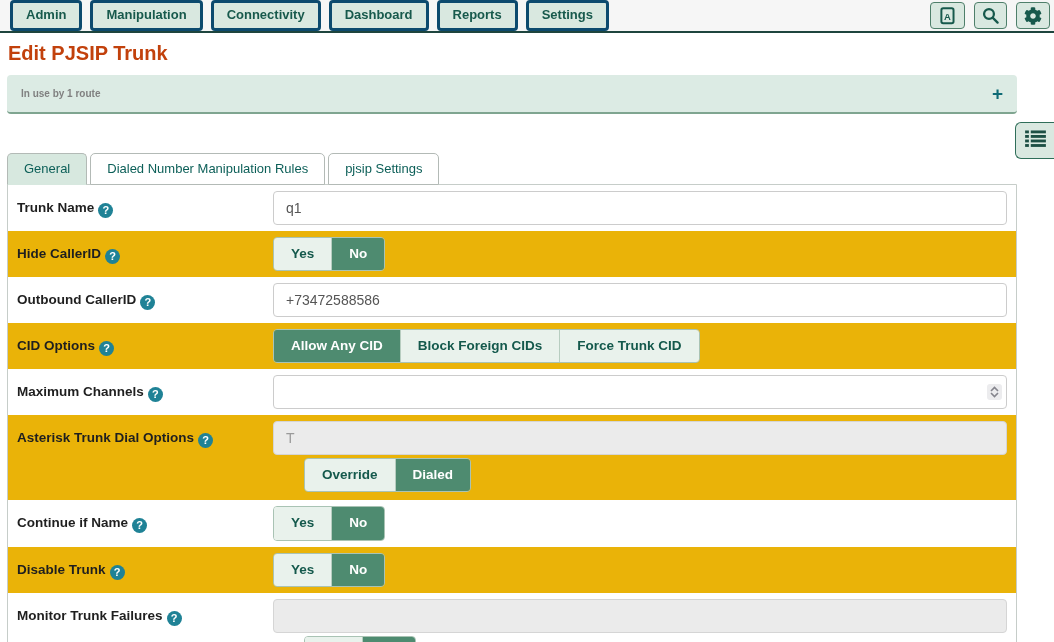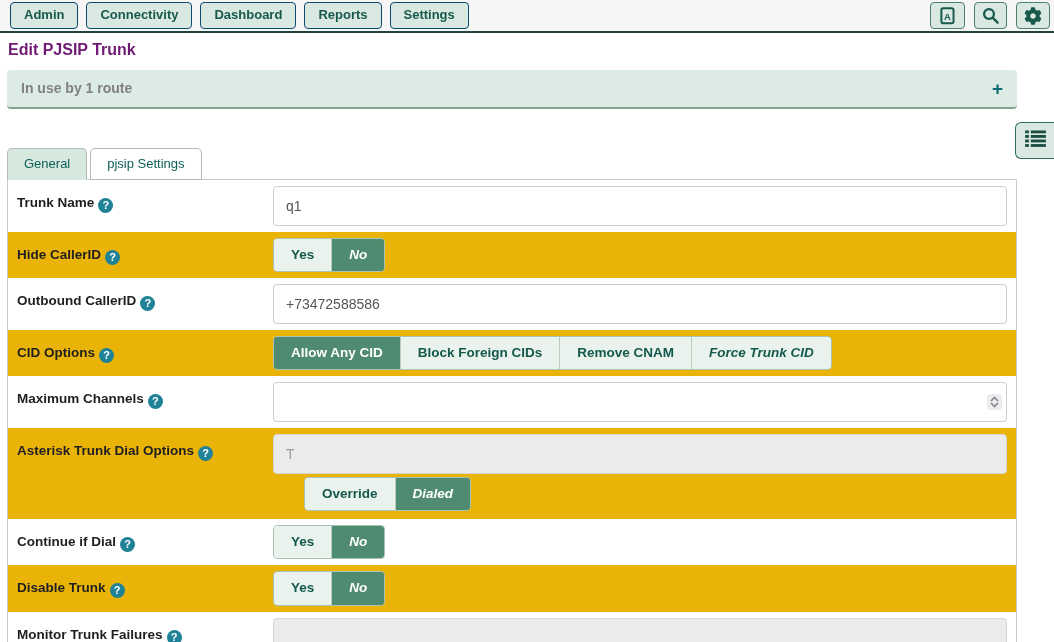--- a/index.html
+++ b/index.html
@@ -2,38 +2,38 @@
 <html><head>
 <meta charset="utf-8">
 <style>
   * { margin:0; padding:0; box-sizing:border-box; }
   html,body { width:1054px; height:642px; background:#fff; overflow:hidden;
     font-family:"Liberation Sans", sans-serif; }
 
   
   .topbar { height:33px; background:#f6f6f6; border-bottom:2px solid #1e453e;
     display:flex; align-items:center; padding:0 4px 0 10px; }
-  .navbtn { display:inline-block; background:#d9e8e0; border:1px solid #0c4a6e;
+  .navbtn { display:inline-block; background:#d9e8e0; border:3px solid #0c4a6e;
     border-radius:4px; color:#17594c; font-weight:bold; font-size:13px;
     padding:4px 13px; margin-right:8px; cursor:pointer; line-height:1.25; }
   .iconbtns { margin-left:auto; display:flex; align-items:center; }
   .iconbtn { background:#d9e8e0; border:1px solid #4e7f6a; border-radius:4px;
     color:#17594c; height:27px; min-width:31px; padding:0 7px; margin-left:9px;
     display:flex; align-items:center; justify-content:center; cursor:pointer; }
   .iconbtn svg { display:block; }
 
   
-  .page-title { color:#701a75; font-weight:bold; font-size:16px;
+  .page-title { color:#c2410c; font-weight:bold; font-size:20px;
     margin:7px 0 0 8px; line-height:1.3; }
   .page { width:1010px; margin-left:7px; position:relative; }
 
   .usage-panel { margin-top:9px; height:39px; background:#dcebe4;
     border-radius:4px; border-bottom:2px solid #7fa590;
     display:flex; align-items:center; padding:0 14px; }
-  .usage-text { color:#808080; font-weight:bold; font-size:14px; }
+  .usage-text { color:#808080; font-weight:bold; font-size:10px; }
   .usage-expand { margin-left:auto; color:#0f6b76; font-weight:bold;
     font-size:19px; line-height:1; cursor:pointer; }
 
   
   .float-list-btn { position:absolute; right:0; top:122px; width:39px; height:37px;
     background:#d9e8e0; border:1px solid #2f6e59; border-right:none;
     border-radius:6px 0 0 6px; display:flex; align-items:center;
     justify-content:center; color:#1c4f44; cursor:pointer; z-index:5; }
 
   
@@ -51,45 +51,46 @@
   .frow.alt { background:#eab308; }
   .frow.tall-bottom { padding-bottom:8px; }
   .flabel { flex:0 0 256px; padding-top:9px; font-weight:bold; font-size:13.5px;
     color:#1f1f1f; line-height:1.25; }
   .help { display:inline-block; width:15px; height:15px; border-radius:50%;
     background:#1f8296; color:#fff; font-size:11px; font-weight:bold;
     text-align:center; line-height:15px; margin-left:4px; vertical-align:-2px;
     cursor:pointer; }
   .fctrl { flex:1; min-width:0; }
 
-  .tinput { width:100%; height:40px; border:1px solid #ccc; border-radius:4px;
+  .tinput { width:100%; height:34px; border:1px solid #ccc; border-radius:4px;
     padding:6px 12px; font-size:14px; color:#555;
     font-family:"Liberation Sans", sans-serif; background:#fff; outline:none; }
   .tinput:disabled { background:#ebebeb; color:#9a9a9a; border-color:#d5d5d5; }
 
   .numwrap { position:relative; }
   .stepper { position:absolute; right:5px; top:50%; transform:translateY(-50%);
     background:#ececee; border-radius:3px; padding:2px 3px; display:flex;
     flex-direction:column; align-items:center; cursor:pointer; color:#85858d; }
   .stepper svg { display:block; }
 
   .btn-group { display:inline-flex; border-radius:4px; overflow:hidden;
     border:1px solid #a9c3b4;align-items:center; }
   .tbtn { border:none; background:#e9f2ec; color:#14594c; font-weight:bold;
     font-size:13.5px; padding:8px 17px; cursor:pointer; line-height:1.2;
     font-family:"Liberation Sans", sans-serif; border-right:1px solid #b7cdc0; }
-  .tbtn:last-child { border-right:none;font-style:italic; }
+  .tbtn:last-child { border-right:none; }
   .tbtn.active { background:#4e8b70; color:#fff; }
   .mt3 { margin-top:3px;padding-left:31px; }
 </style>
 </head>
 <body>
 
 <div class="topbar">
   <span class="navbtn">Admin</span>
+  <span class="navbtn">Manipulation</span>
   <span class="navbtn">Connectivity</span>
   <span class="navbtn">Dashboard</span>
   <span class="navbtn">Reports</span>
   <span class="navbtn">Settings</span>
   <div class="iconbtns">
     <span class="iconbtn">
       <span>
         <svg width="19" height="18" viewBox="0 0 20 20" fill="none" stroke="currentColor">
           <rect x="3.2" y="1.5" width="13.5" height="16.5" rx="2" stroke-width="2.2"></rect>
           <text x="10" y="14" font-size="10.5" font-weight="bold" text-anchor="middle" fill="currentColor" stroke="none" font-family="Liberation Sans, sans-serif">A</text>
@@ -135,20 +136,21 @@
 
   <div class="usage-panel">
     <span class="usage-text">In use by 1 route</span>
     <span class="usage-expand">+</span>
   </div>
 
   <div class="tabs-spacer"></div>
 
   <div class="tabs">
     <span class="tab active">General</span>
+    <span class="tab">Dialed Number Manipulation Rules</span>
     <span class="tab">pjsip Settings</span>
   </div>
 
   <div class="form-panel">
 
     <div class="frow">
       <div class="flabel">
         <span>Trunk Name</span><span class="help">?</span>
       </div>
       <div class="fctrl">
@@ -178,21 +180,20 @@
     </div>
 
     <div class="frow alt">
       <div class="flabel">
         <span>CID Options</span><span class="help">?</span>
       </div>
       <div class="fctrl">
         <span class="btn-group">
           <button class="tbtn active">Allow Any CID</button>
           <button class="tbtn">Block Foreign CIDs</button>
-          <button class="tbtn">Remove CNAM</button>
           <button class="tbtn">Force Trunk CID</button>
         </span>
       </div>
     </div>
 
     <div class="frow">
       <div class="flabel">
         <span>Maximum Channels</span><span class="help">?</span>
       </div>
       <div class="fctrl">
@@ -224,21 +225,21 @@
           <span class="btn-group">
             <button class="tbtn">Override</button>
             <button class="tbtn active">Dialed</button>
           </span>
         </div>
       </div>
     </div>
 
     <div class="frow">
       <div class="flabel">
-        <span>Continue if Dial</span><span class="help">?</span>
+        <span>Continue if Name</span><span class="help">?</span>
       </div>
       <div class="fctrl">
         <span class="btn-group">
           <button class="tbtn">Yes</button>
           <button class="tbtn active">No</button>
         </span>
       </div>
     </div>
 
     <div class="frow alt">

